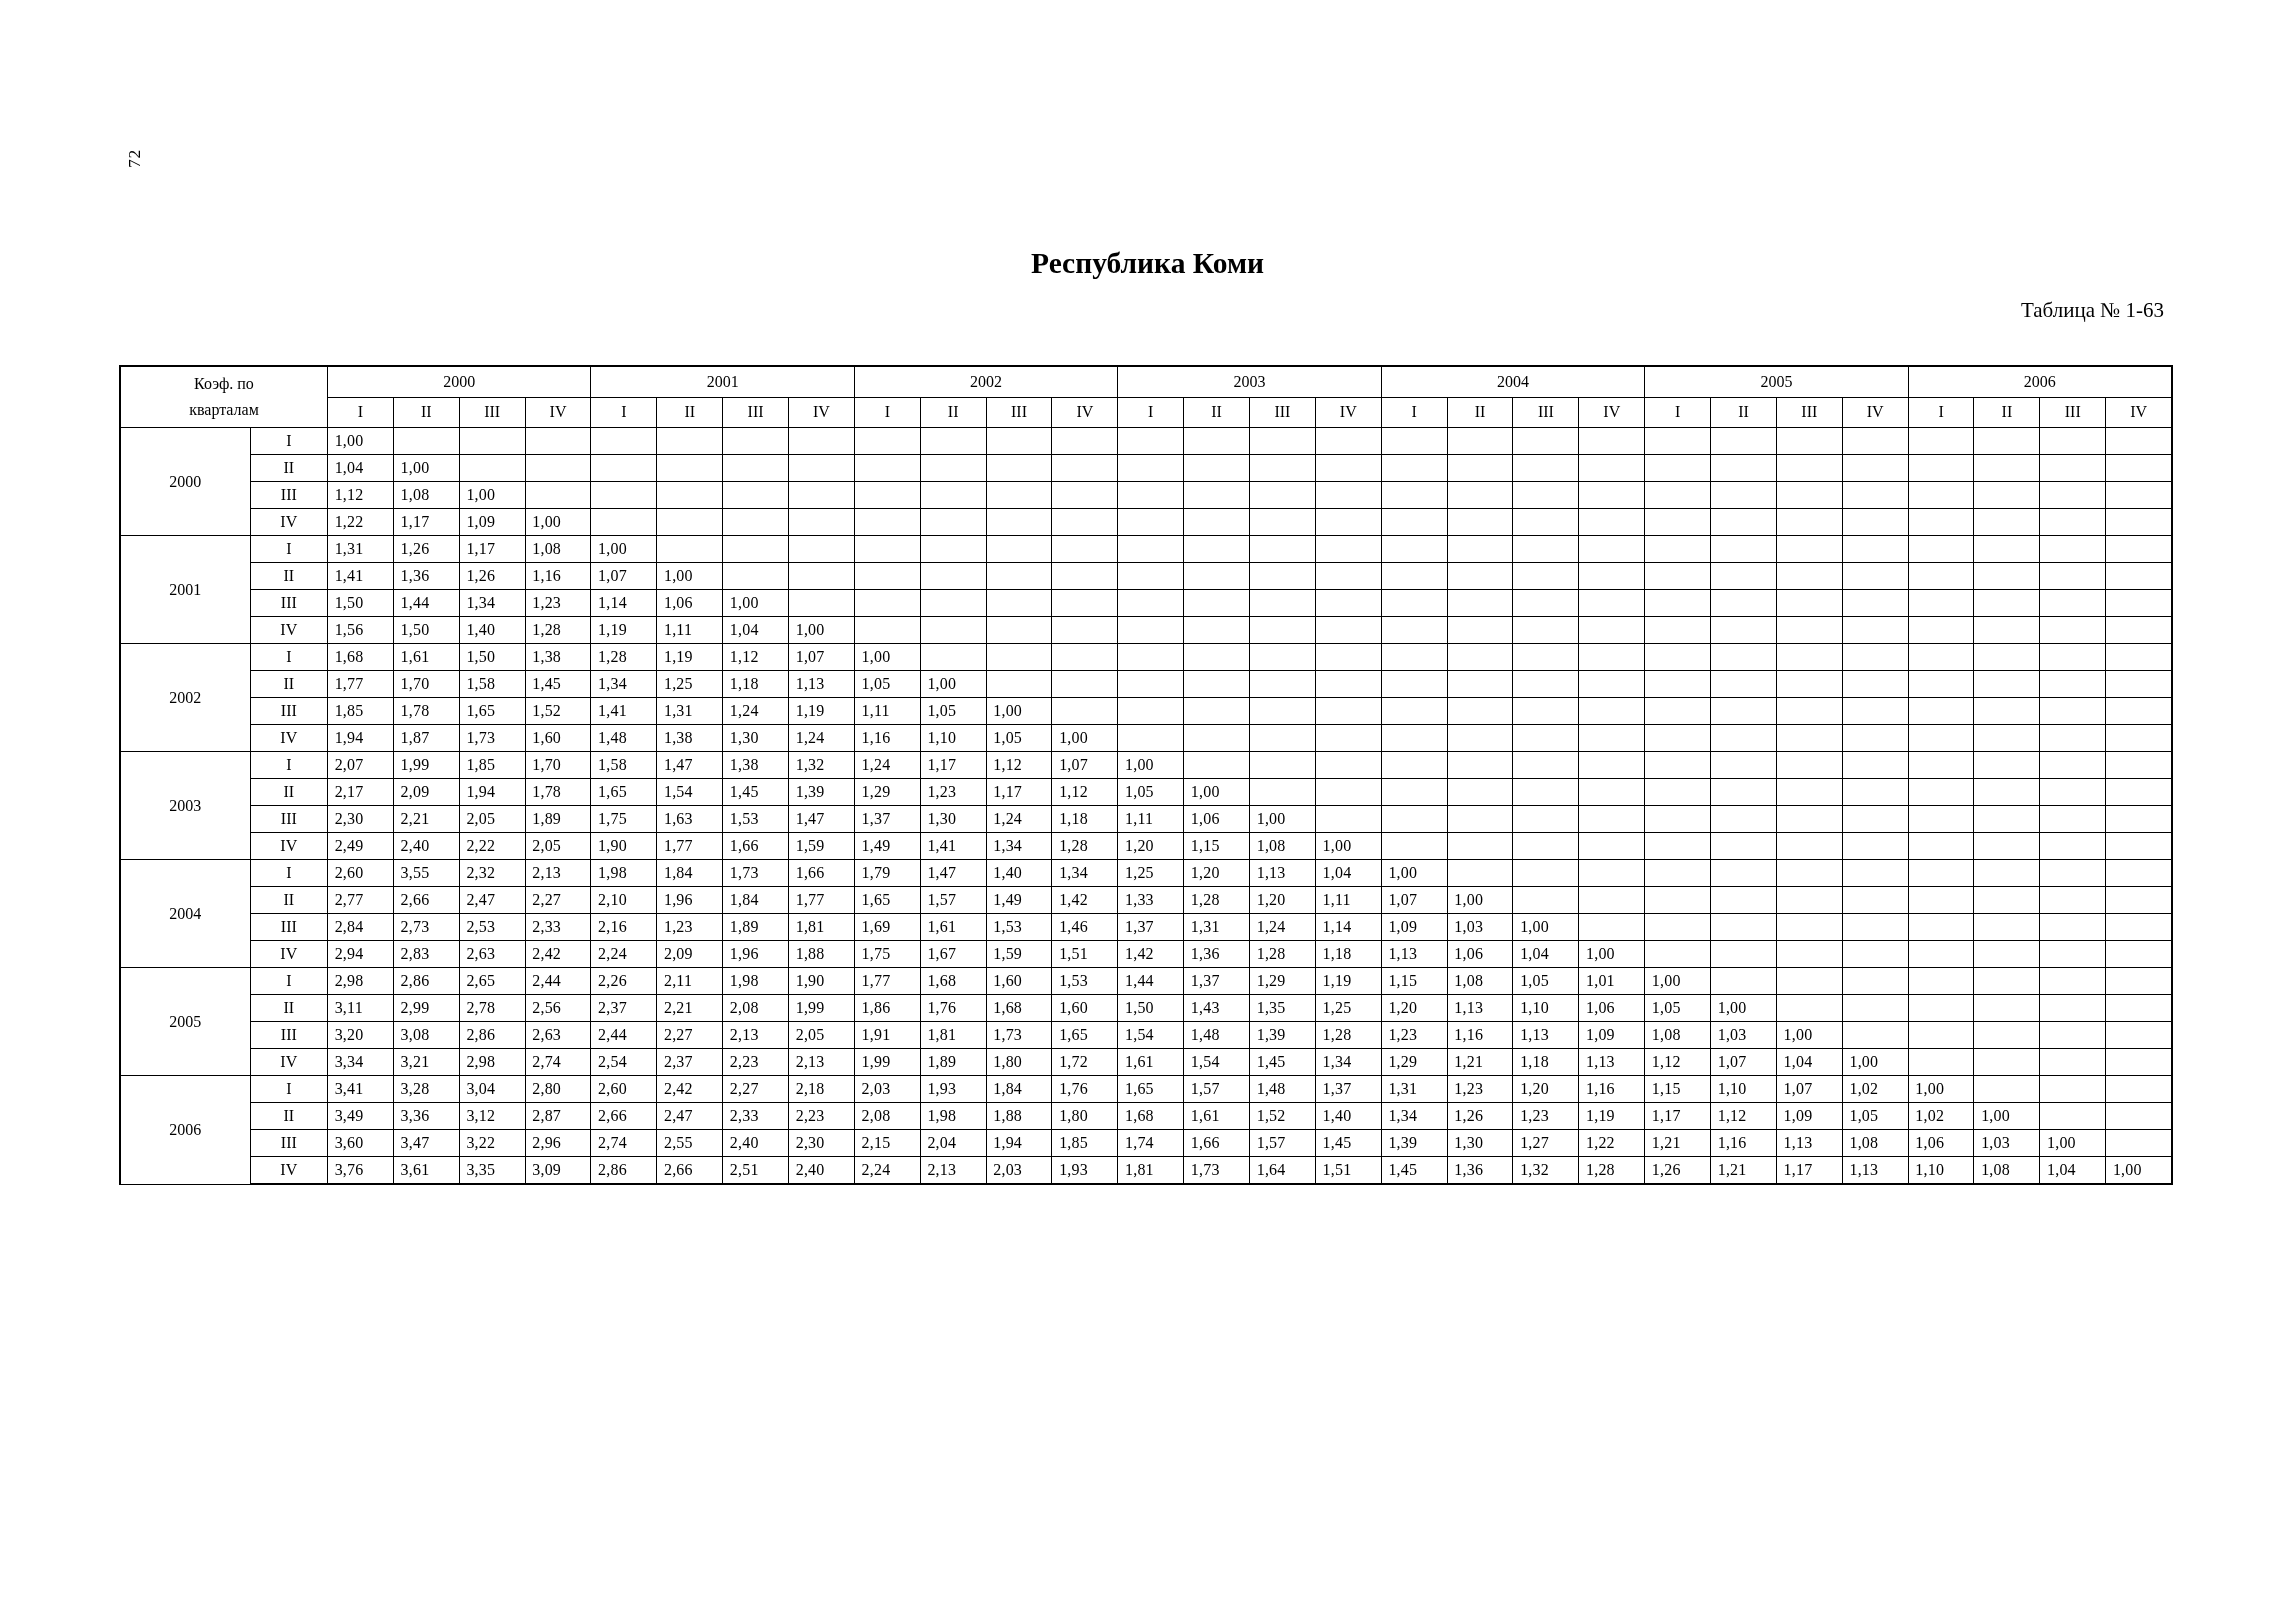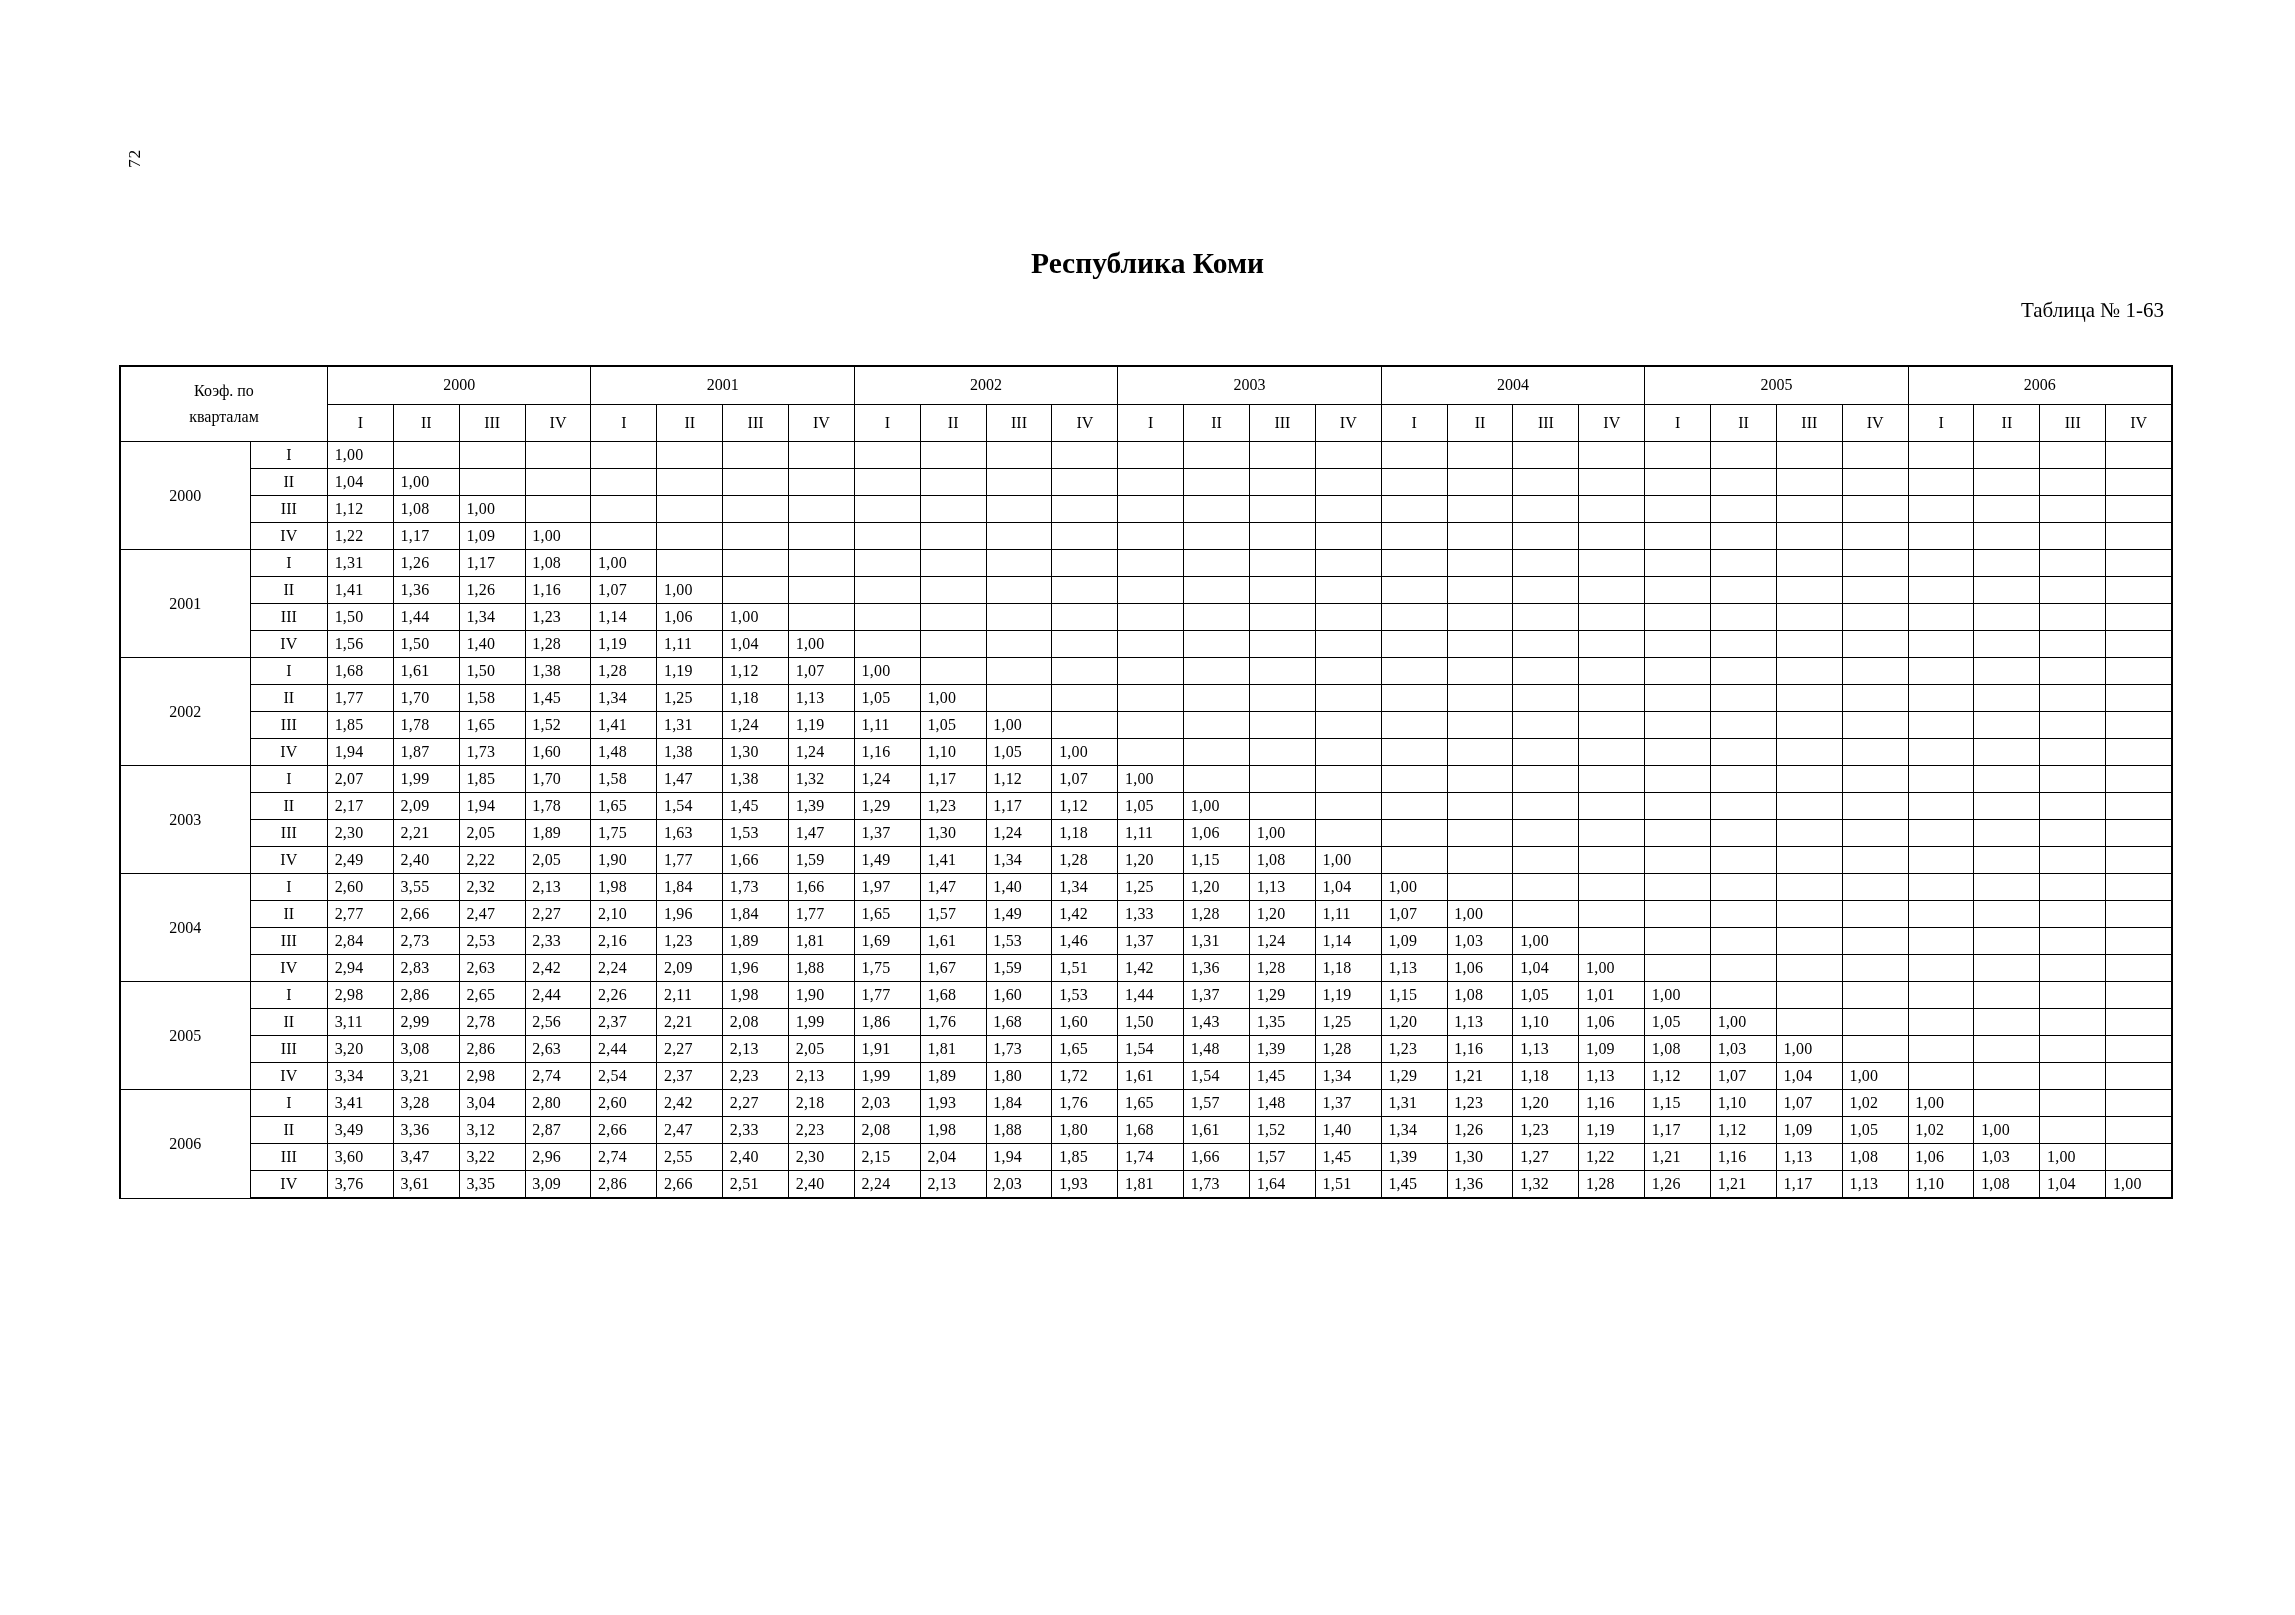--- a/index.html
+++ b/index.html
@@ -76,21 +76,21 @@
   table.coef td.num {
     text-align: left;
     padding-left: 6.7px;
     letter-spacing: 0.2px;
   }
   table.coef td.empty { }
   .hdr-corner {
     font-weight: bold;
     font-size: 17px;
     line-height: 1.15;
-    padding: 11px 4px !important;
+    padding: 4px 4px !important;
     margin-left: 16px;
   }
   .hdr-year {
     font-weight: bold;
     font-size: 18px;
   }
   .hdr-q {
     font-weight: bold;
     font-size: 17px;
   }
@@ -707,21 +707,21 @@
             <td class="row-year outer-left grp-top" rowspan="4">2004</td>
             <td class="row-q grp-top">I</td>
             <td class="num grp-left grp-top">2,60</td>
             <td class="num grp-top">3,55</td>
             <td class="num grp-top">2,32</td>
             <td class="num grp-top">2,13</td>
             <td class="num grp-left grp-top">1,98</td>
             <td class="num grp-top">1,84</td>
             <td class="num grp-top">1,73</td>
             <td class="num grp-top">1,66</td>
-            <td class="num grp-left grp-top">1,97</td>
+            <td class="num grp-left grp-top">1,79</td>
             <td class="num grp-top">1,47</td>
             <td class="num grp-top">1,40</td>
             <td class="num grp-top">1,34</td>
             <td class="num grp-left grp-top">1,25</td>
             <td class="num grp-top">1,20</td>
             <td class="num grp-top">1,13</td>
             <td class="num grp-top">1,04</td>
             <td class="num grp-left grp-top">1,00</td>
             <td class="empty grp-top"></td>
             <td class="empty grp-top"></td>

